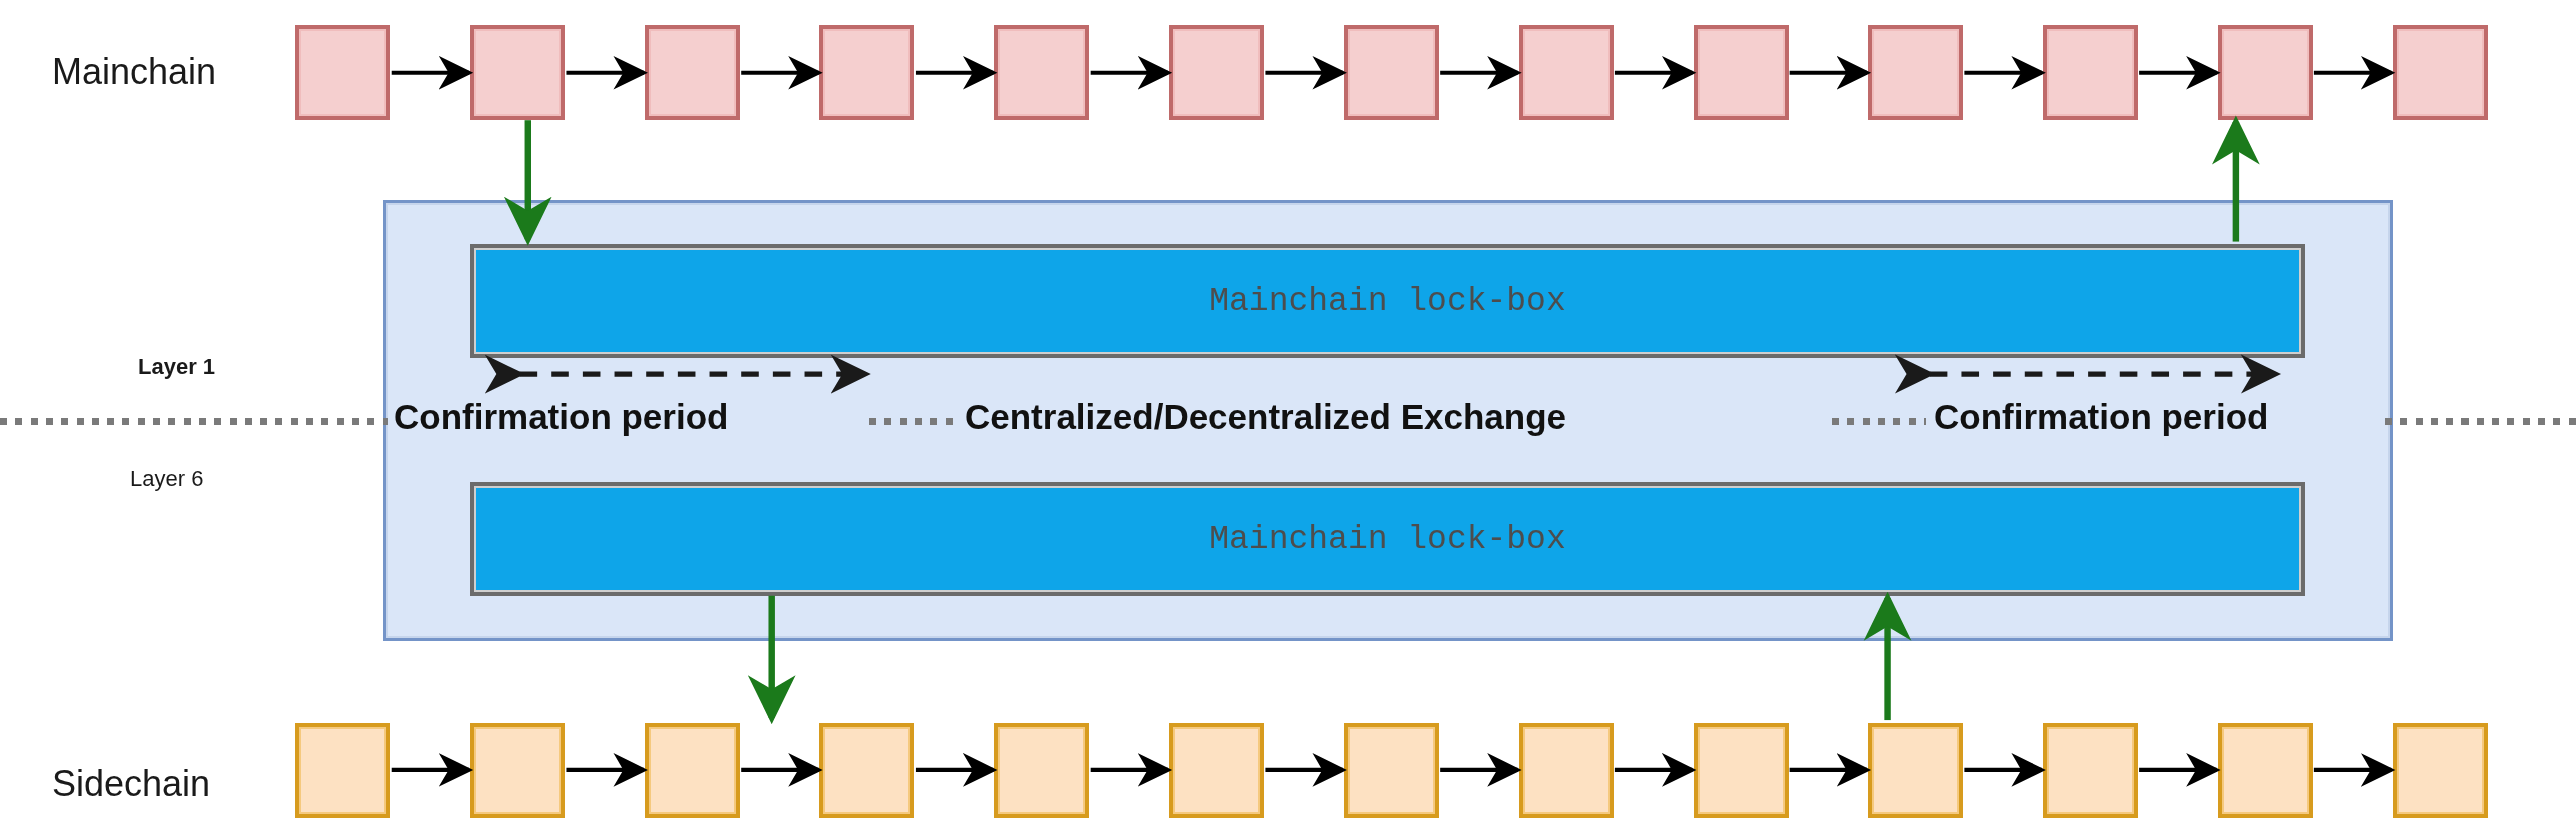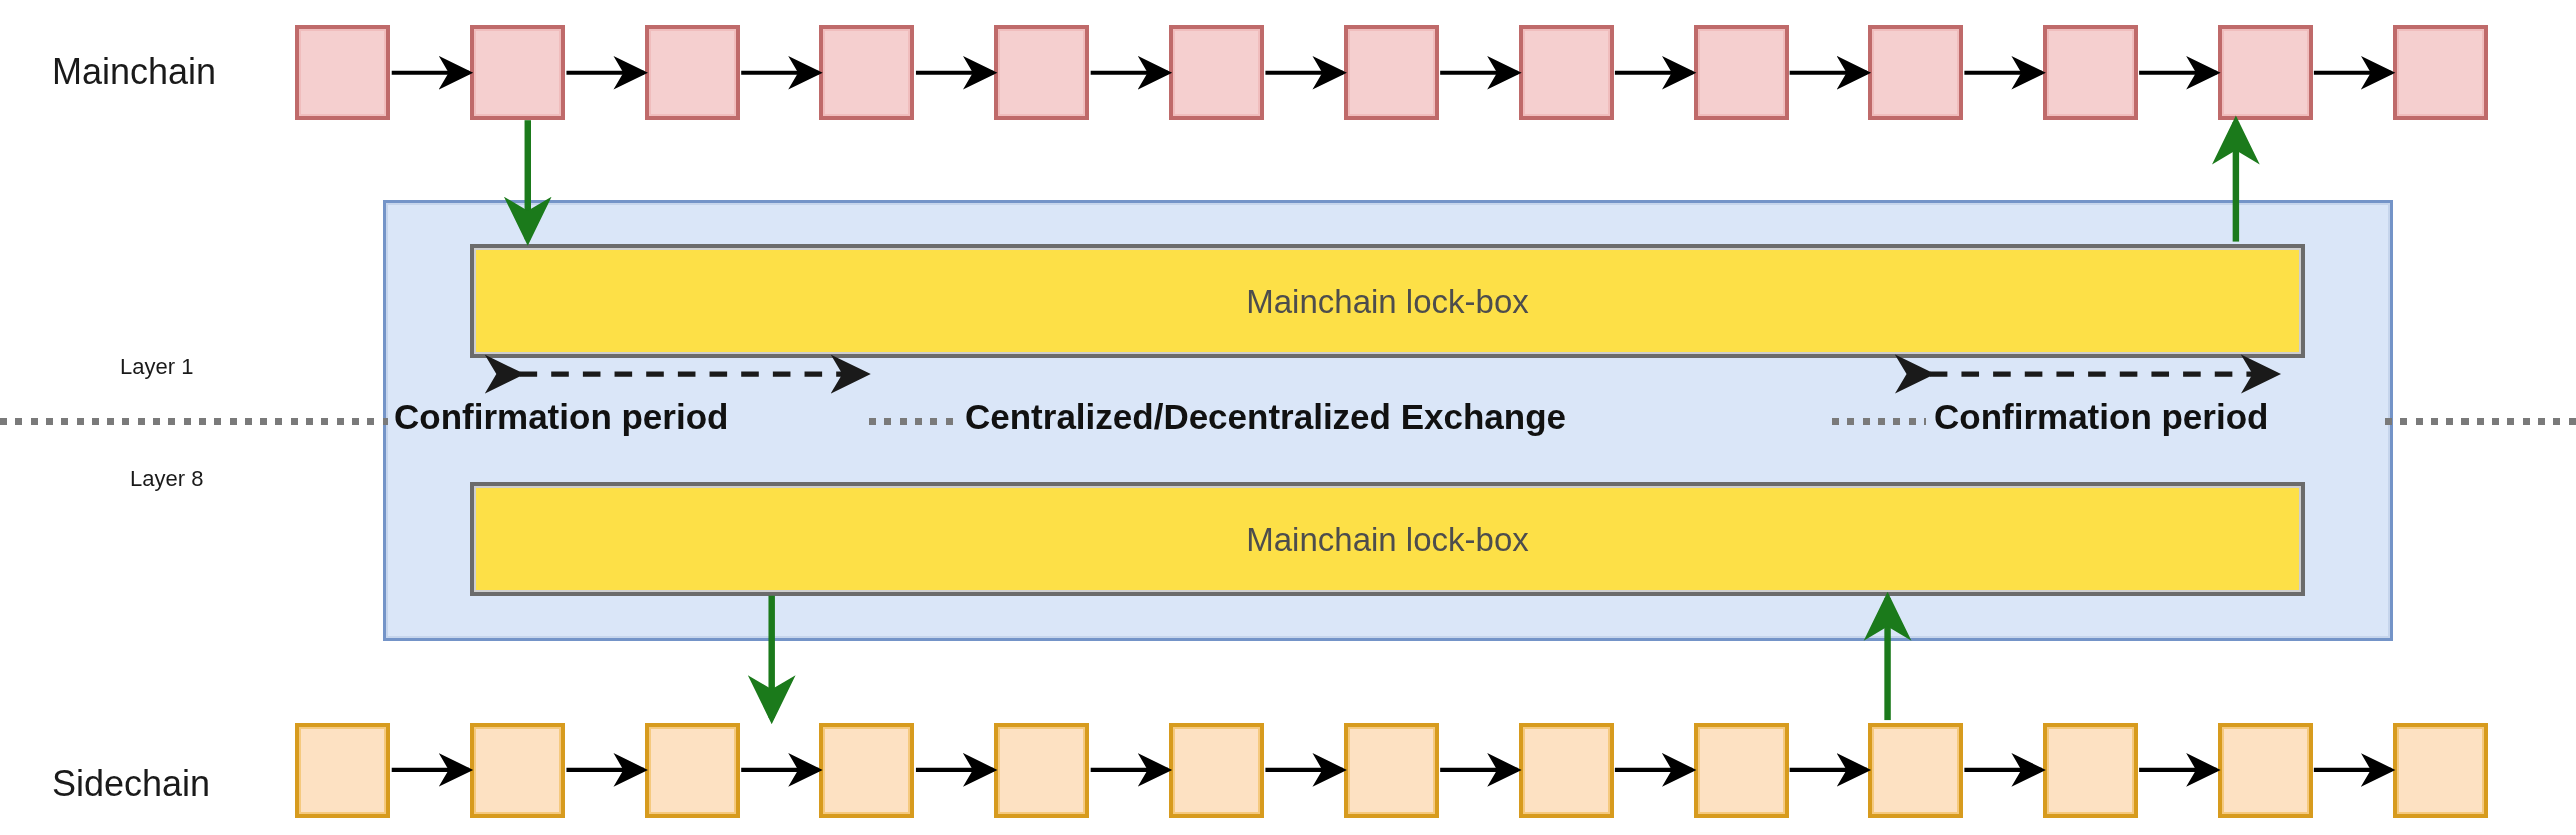--- a/index.html
+++ b/index.html
@@ -58,27 +58,28 @@
     box-sizing: border-box;
     background: #dae6f8;
     border: 3.5px solid #7494c8;
     outline: 2.3px solid #c6d5ec;
     outline-offset: -5.9px;
   }
 
   
   .lockbox {
     box-sizing: border-box;
-    background: #fde047;
+    background: #0ea5e9;
     border: 4.1px solid #6b6b6b;
     outline: 2.3px solid #cfcfcf;
     outline-offset: -6.5px;
     display: flex;
     align-items: center;
     justify-content: center;
+    font-family: Liberation Mono, monospace;
   }
   .lockbox-text {
     font-size: 33px;
     color: #4d4d4d;
     white-space: nowrap;
     line-height: 1;
   }
 
   
   .layer-divider {
@@ -111,23 +112,23 @@
 </style>
 </head>
 <body>
 
 <div id="canvas">
 
   <div class="abs row-label" style="left:52px; top:54px;">Mainchain</div>
 
   <div class="abs row-label" style="left:52px; top:757px;margin-top:9px;">Sidechain</div>
 
-  <div class="abs layer-label" style="left:120px; top:356px;">Layer 1</div>
-
-  <div class="abs layer-label" style="left:130px; top:468px;">Layer 8</div>
+  <div class="abs layer-label" style="left:138px; top:356px;font-weight:bold;">Layer 1</div>
+
+  <div class="abs layer-label" style="left:130px; top:468px;">Layer 6</div>
 
   <div class="abs" id="mainchain-row" style="left:295px; top:25px;">
       <div class="abs block main" style="left: 0px; top: 0px;"></div>
       <div class="abs block main" style="left: 175px; top: 0px;"></div>
       <div class="abs block main" style="left: 350px; top: 0px;"></div>
       <div class="abs block main" style="left: 524px; top: 0px;"></div>
       <div class="abs block main" style="left: 699px; top: 0px;"></div>
       <div class="abs block main" style="left: 874px; top: 0px;"></div>
       <div class="abs block main" style="left: 1049px; top: 0px;"></div>
       <div class="abs block main" style="left: 1224px; top: 0px;"></div>

